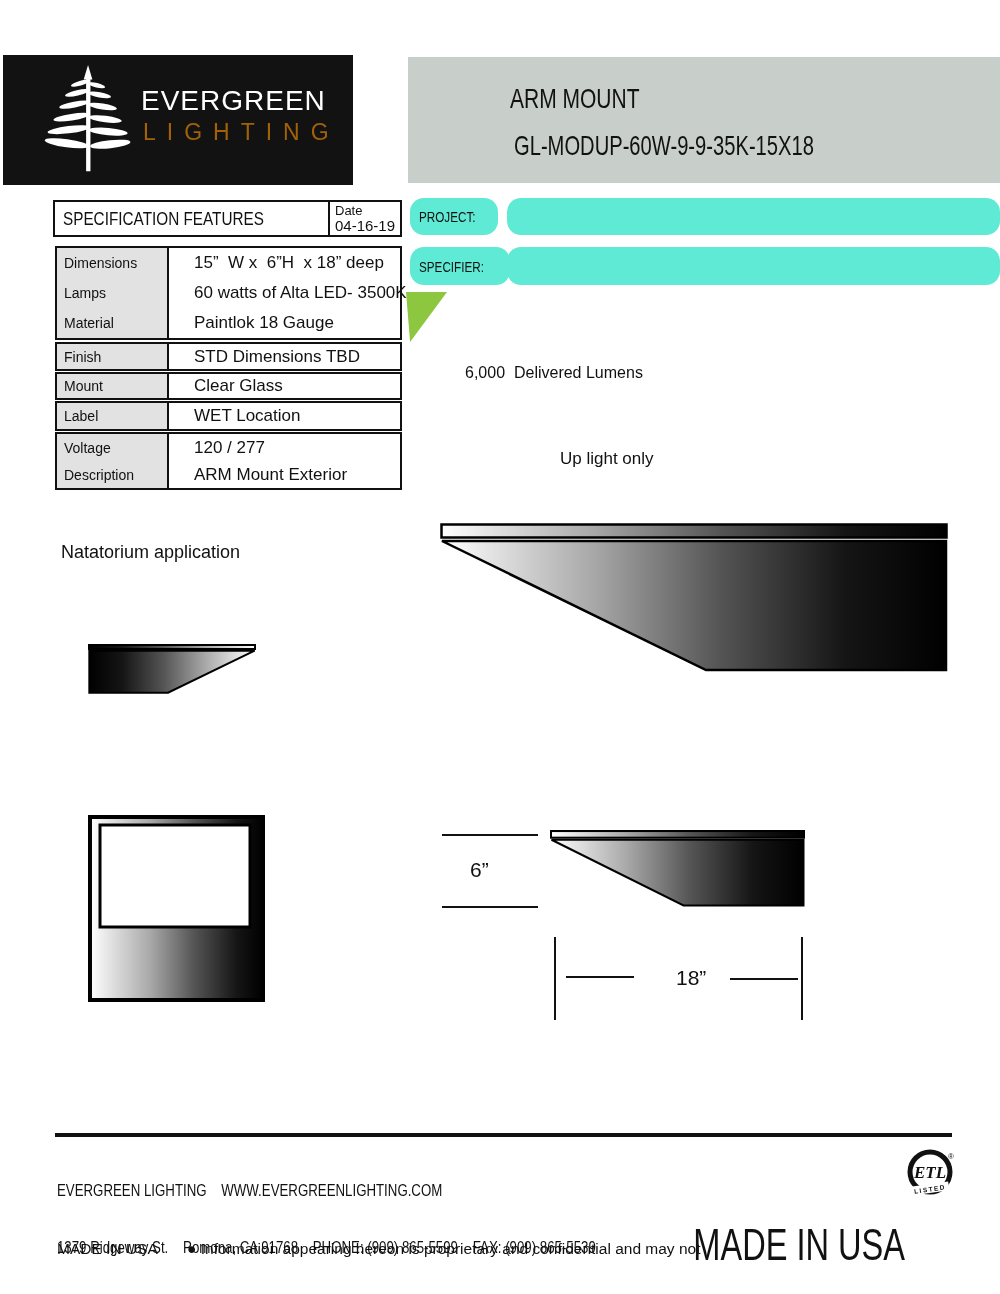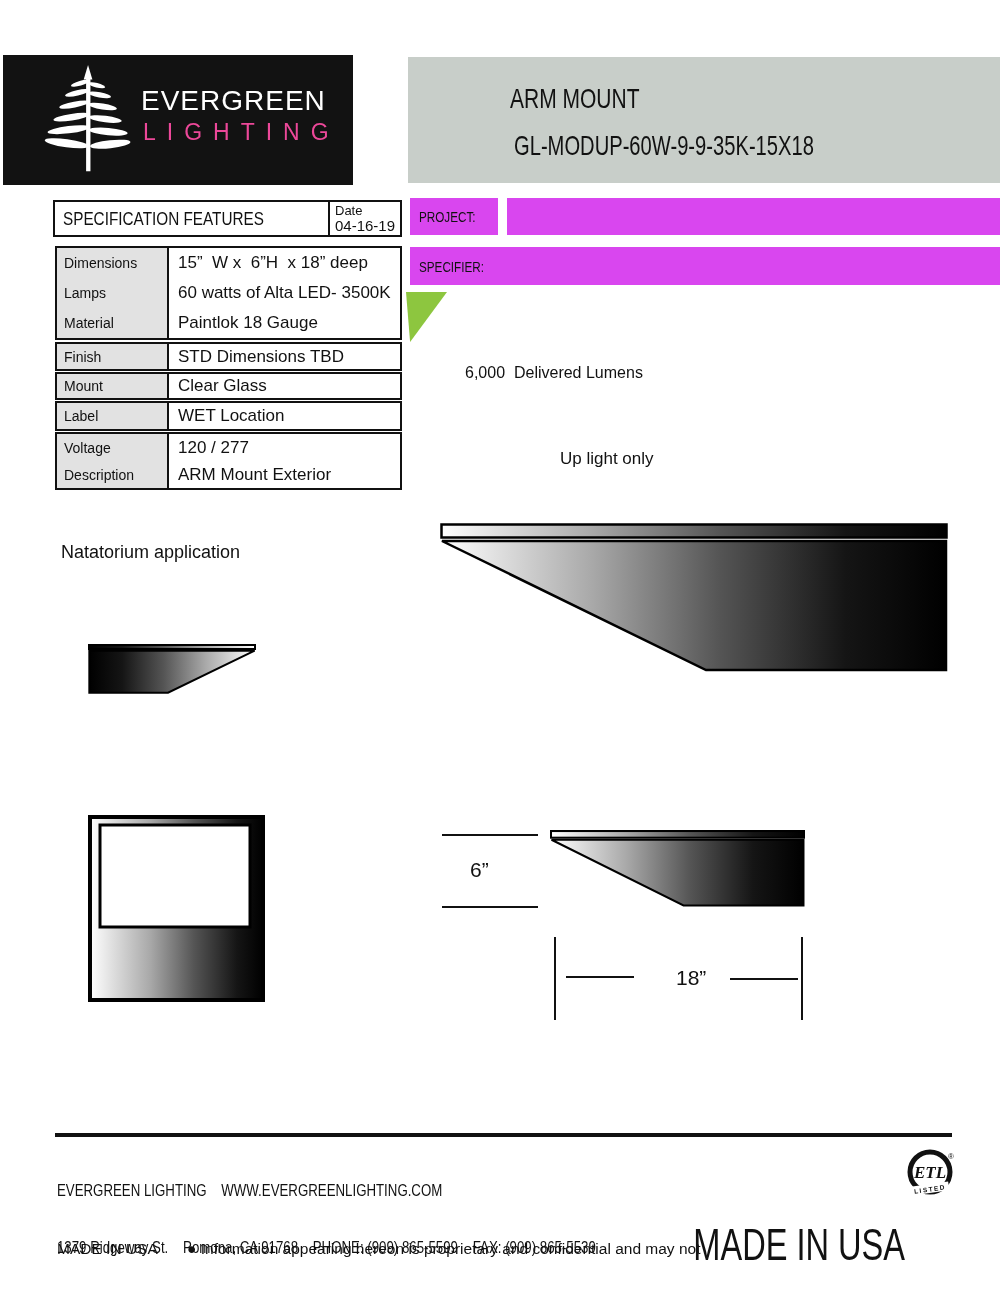--- a/index.html
+++ b/index.html
@@ -4,41 +4,41 @@
 <style>
   html,body{margin:0;padding:0;background:#fff;}
   .page{position:relative;width:1000px;height:1294px;background:#fff;overflow:hidden;
         font-family:"Liberation Sans",sans-serif;color:#111;}
   .abs{position:absolute;line-height:1.12;}
 
   
   .logo-box{position:absolute;left:3px;top:55px;width:350px;height:130px;background:#121212;}
   .tree{position:absolute;left:40px;top:8px;width:92px;height:116px;}
   .brand1{position:absolute;left:138px;top:30px;font-size:28px;letter-spacing:1px;color:#fff;}
-  .brand2{position:absolute;left:140px;top:64px;font-size:23px;letter-spacing:11px;color:#ec4899;}
+  .brand2{position:absolute;left:140px;top:64px;font-size:23px;letter-spacing:11px;color:#a16207;}
   .hdr-gray{position:absolute;left:408px;top:57px;width:592px;height:126px;background:#c8cec9;}
   .hdr-title{position:absolute;left:102px;top:26px;font-size:28px;transform:scaleX(.75);transform-origin:0 50%;}
   .hdr-model{position:absolute;left:106px;top:73px;font-size:28px;transform:scaleX(.72);transform-origin:0 50%;}
 
   
   .spec-hdr{position:absolute;left:53px;top:200px;width:349px;height:37px;border:2px solid #111;
             box-sizing:border-box;background:#fff;}
   .spec-title{position:absolute;left:8px;top:7px;font-size:18px;transform:scaleX(.85);transform-origin:0 50%;}
   .date-cell{position:absolute;left:273px;top:0;bottom:0;right:0;border-left:2px solid #111;padding:2px 0 0 5px;}
   .date-label{font-size:13px;line-height:14px;}
   .date-value{font-size:15px;line-height:16px;}
   .grp{position:absolute;left:55px;width:347px;border:2px solid #111;box-sizing:border-box;
        display:flex;flex-direction:column;background:#fff;}
   .row{flex:1;display:flex;align-items:center;}
   .lbl{width:112px;align-self:stretch;display:flex;align-items:center;background:#e2e2e2;
        border-right:2px solid #111;font-size:14px;padding-left:7px;box-sizing:border-box;flex:none;}
-  .val{font-size:17px;padding-left:9px;white-space:pre;}
-
-  
-  .fbox{position:absolute;background:#d946ef;box-sizing:border-box;}
+  .val{font-size:17px;padding-left:25px;white-space:pre;}
+
+  
+  .fbox{position:absolute;background:#5eead4;box-sizing:border-box;border-radius:14px;}
   .flabel{display:flex;align-items:center;}
   .flabel span{font-size:15px;transform:scaleX(.78);transform-origin:0 50%;margin-left:9px;white-space:nowrap;}
   .finput{border:none;font:16px "Liberation Sans",sans-serif;color:#111;padding:0 8px;outline:none;}
 
   .green-tri{position:absolute;left:406px;top:292px;width:41px;height:50px;background:#8dc63f;
              clip-path:polygon(0 0,100% 0,10% 100%);}
 
   .ann-lumens{position:absolute;left:465px;top:364px;font-size:16px;white-space:pre;}
   .ann-uplight{position:absolute;left:560px;top:449px;font-size:17px;}
   .ann-nat{position:absolute;left:61px;top:542px;font-size:18px;}

